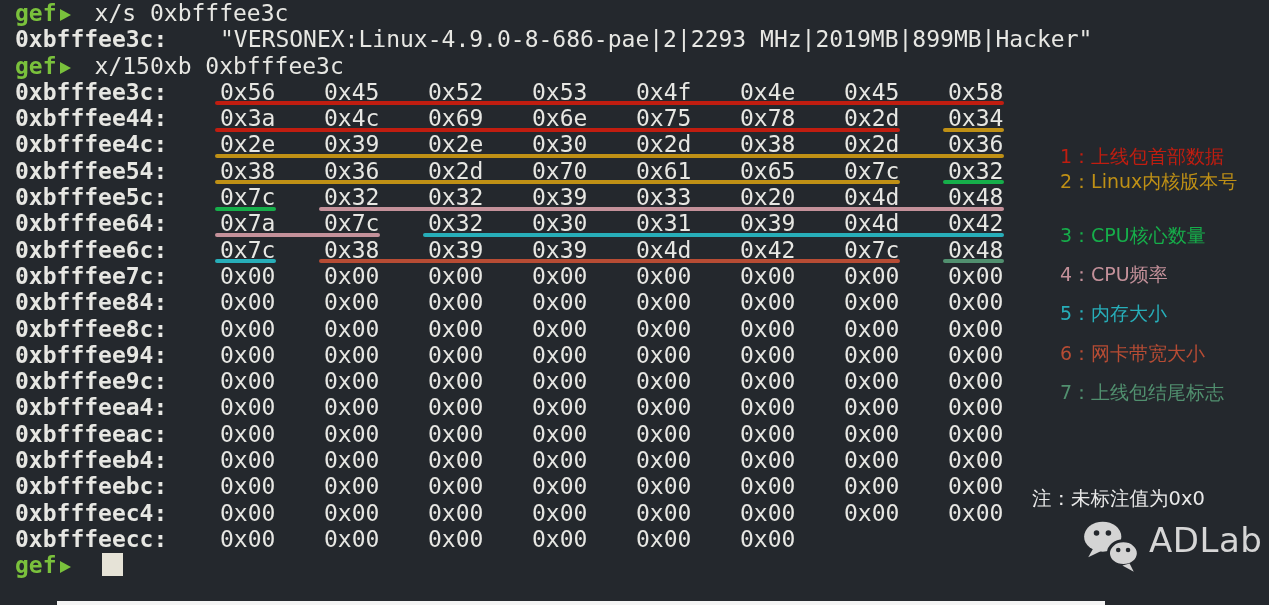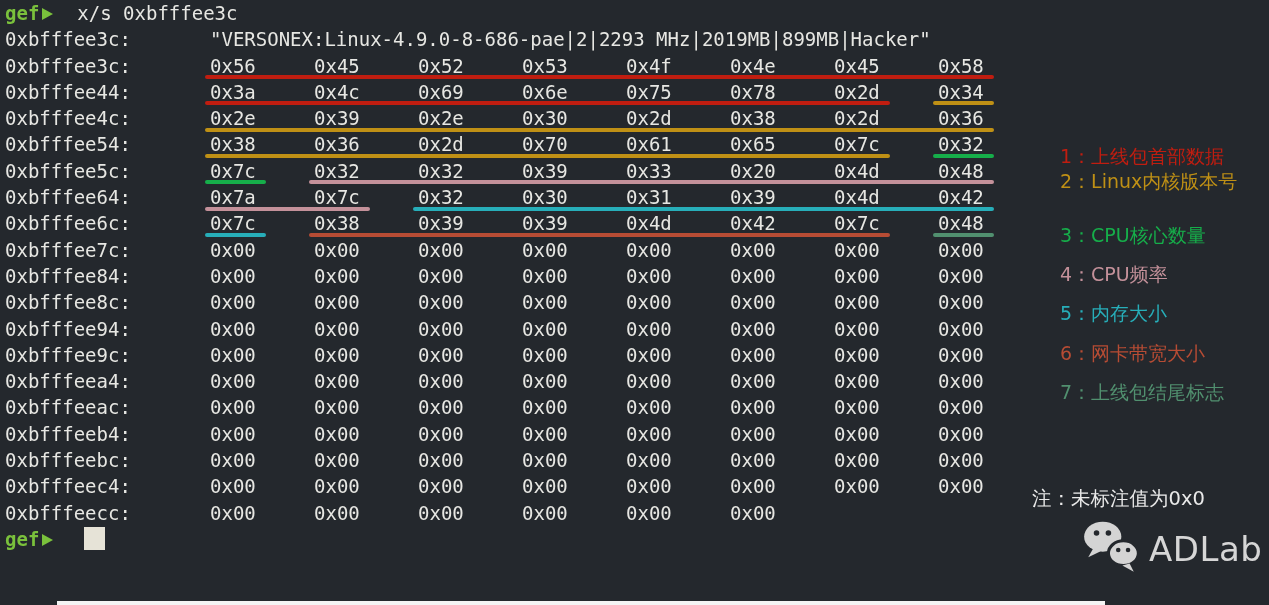--- a/index.html
+++ b/index.html
@@ -20,23 +20,23 @@
     height: 605px;
     background: var(--bg);
     overflow: hidden;
   }
   
   #terminal {
     position: absolute;
     left: 0; top: 0;
     width: 1022px; height: 605px;
     font-family: "DejaVu Sans Mono", "Liberation Mono", monospace;
-    font-size: 19px;
+    font-size: 23px;
     color: var(--text);
-    padding-left: 5px;
+    padding-left: 15px;
   }
   .tline {
     position: relative;
     height: 26.3px;
     line-height: 26.5px;
     white-space: nowrap;
   }
   .prompt {
     color: var(--green);
     font-weight: bold;
@@ -44,21 +44,21 @@
   }
   .arrow {
     display: inline-block;
     width: 0; height: 0;
     border-left: 11px solid var(--green);
     border-top: 6px solid transparent;
     border-bottom: 6px solid transparent;
     margin-left: 3px;
   }
   .cmd { margin-left: 24px; }
-  .addr { display: inline-block; width: 205px; }
+  .addr { display: inline-block; width: 205px; font-weight: bold; }
   .byte { display: inline-block; width: 104px; }
   .ul-seg {
     position: absolute;
     height: 4px;
     border-radius: 2px;
     top: 22.5px;
   }
   .cursor {
     display: inline-block;
     width: 21px; height: 23px;
@@ -91,21 +91,21 @@
     left: 10px; top: 449px;
     font-size: 19.5px;
     color: #e9e9e9;
     margin-top: 36px;
   }
   
   #brand {
     position: absolute;
     left: 1080px; top: 520px;
     display: flex;
-    align-items: center;
+    align-items: flex-start;
     gap: 7px;
   }
   #brand-name {
     font-size: 34px;
     color: #d6d6d6;
     letter-spacing: 0.5px;
   }
   #bottom-bar {
     position: absolute;
     left: 57px; bottom: 0;
@@ -114,20 +114,21 @@
   }
 </style>
 </head>
 <body>
 
 <div id="screen">
 
   <div id="terminal">
       <div class="tline"><span class="prompt"><span>gef</span><span class="arrow"></span></span><span class="cmd">x/s 0xbfffee3c</span></div>
       <div class="tline"><span class="addr">0xbfffee3c:</span><span>"VERSONEX:Linux-4.9.0-8-686-pae|2|2293 MHz|2019MB|899MB|Hacker"</span></div>
+      <div class="tline"><span class="prompt"><span>gef</span><span class="arrow"></span></span><span class="cmd">x/150xb 0xbfffee3c</span></div>
       <div class="tline"><span class="addr">0xbfffee3c:</span><span class="byte">0x56</span><span class="byte">0x45</span><span class="byte">0x52</span><span class="byte">0x53</span><span class="byte">0x4f</span><span class="byte">0x4e</span><span class="byte">0x45</span><span class="byte">0x58</span><div class="ul-seg" style="left: 200px; width: 789px; background: rgb(192, 29, 16);"></div></div>
       <div class="tline"><span class="addr">0xbfffee44:</span><span class="byte">0x3a</span><span class="byte">0x4c</span><span class="byte">0x69</span><span class="byte">0x6e</span><span class="byte">0x75</span><span class="byte">0x78</span><span class="byte">0x2d</span><span class="byte">0x34</span><div class="ul-seg" style="left: 200px; width: 685px; background: rgb(192, 29, 16);"></div><div class="ul-seg" style="left: 928px; width: 61px; background: rgb(191, 144, 21);"></div></div>
       <div class="tline"><span class="addr">0xbfffee4c:</span><span class="byte">0x2e</span><span class="byte">0x39</span><span class="byte">0x2e</span><span class="byte">0x30</span><span class="byte">0x2d</span><span class="byte">0x38</span><span class="byte">0x2d</span><span class="byte">0x36</span><div class="ul-seg" style="left: 200px; width: 789px; background: rgb(191, 144, 21);"></div></div>
       <div class="tline"><span class="addr">0xbfffee54:</span><span class="byte">0x38</span><span class="byte">0x36</span><span class="byte">0x2d</span><span class="byte">0x70</span><span class="byte">0x61</span><span class="byte">0x65</span><span class="byte">0x7c</span><span class="byte">0x32</span><div class="ul-seg" style="left: 200px; width: 685px; background: rgb(191, 144, 21);"></div><div class="ul-seg" style="left: 928px; width: 61px; background: rgb(22, 174, 74);"></div></div>
       <div class="tline"><span class="addr">0xbfffee5c:</span><span class="byte">0x7c</span><span class="byte">0x32</span><span class="byte">0x32</span><span class="byte">0x39</span><span class="byte">0x33</span><span class="byte">0x20</span><span class="byte">0x4d</span><span class="byte">0x48</span><div class="ul-seg" style="left: 200px; width: 61px; background: rgb(22, 174, 74);"></div><div class="ul-seg" style="left: 304px; width: 685px; background: rgb(196, 145, 154);"></div></div>
       <div class="tline"><span class="addr">0xbfffee64:</span><span class="byte">0x7a</span><span class="byte">0x7c</span><span class="byte">0x32</span><span class="byte">0x30</span><span class="byte">0x31</span><span class="byte">0x39</span><span class="byte">0x4d</span><span class="byte">0x42</span><div class="ul-seg" style="left: 200px; width: 165px; background: rgb(196, 145, 154);"></div><div class="ul-seg" style="left: 408px; width: 581px; background: rgb(39, 174, 185);"></div></div>
       <div class="tline"><span class="addr">0xbfffee6c:</span><span class="byte">0x7c</span><span class="byte">0x38</span><span class="byte">0x39</span><span class="byte">0x39</span><span class="byte">0x4d</span><span class="byte">0x42</span><span class="byte">0x7c</span><span class="byte">0x48</span><div class="ul-seg" style="left: 200px; width: 61px; background: rgb(39, 174, 185);"></div><div class="ul-seg" style="left: 304px; width: 581px; background: rgb(183, 76, 52);"></div><div class="ul-seg" style="left: 928px; width: 61px; background: rgb(81, 144, 111);"></div></div>
       <div class="tline"><span class="addr">0xbfffee7c:</span><span class="byte">0x00</span><span class="byte">0x00</span><span class="byte">0x00</span><span class="byte">0x00</span><span class="byte">0x00</span><span class="byte">0x00</span><span class="byte">0x00</span><span class="byte">0x00</span></div>
       <div class="tline"><span class="addr">0xbfffee84:</span><span class="byte">0x00</span><span class="byte">0x00</span><span class="byte">0x00</span><span class="byte">0x00</span><span class="byte">0x00</span><span class="byte">0x00</span><span class="byte">0x00</span><span class="byte">0x00</span></div>
       <div class="tline"><span class="addr">0xbfffee8c:</span><span class="byte">0x00</span><span class="byte">0x00</span><span class="byte">0x00</span><span class="byte">0x00</span><span class="byte">0x00</span><span class="byte">0x00</span><span class="byte">0x00</span><span class="byte">0x00</span></div>

